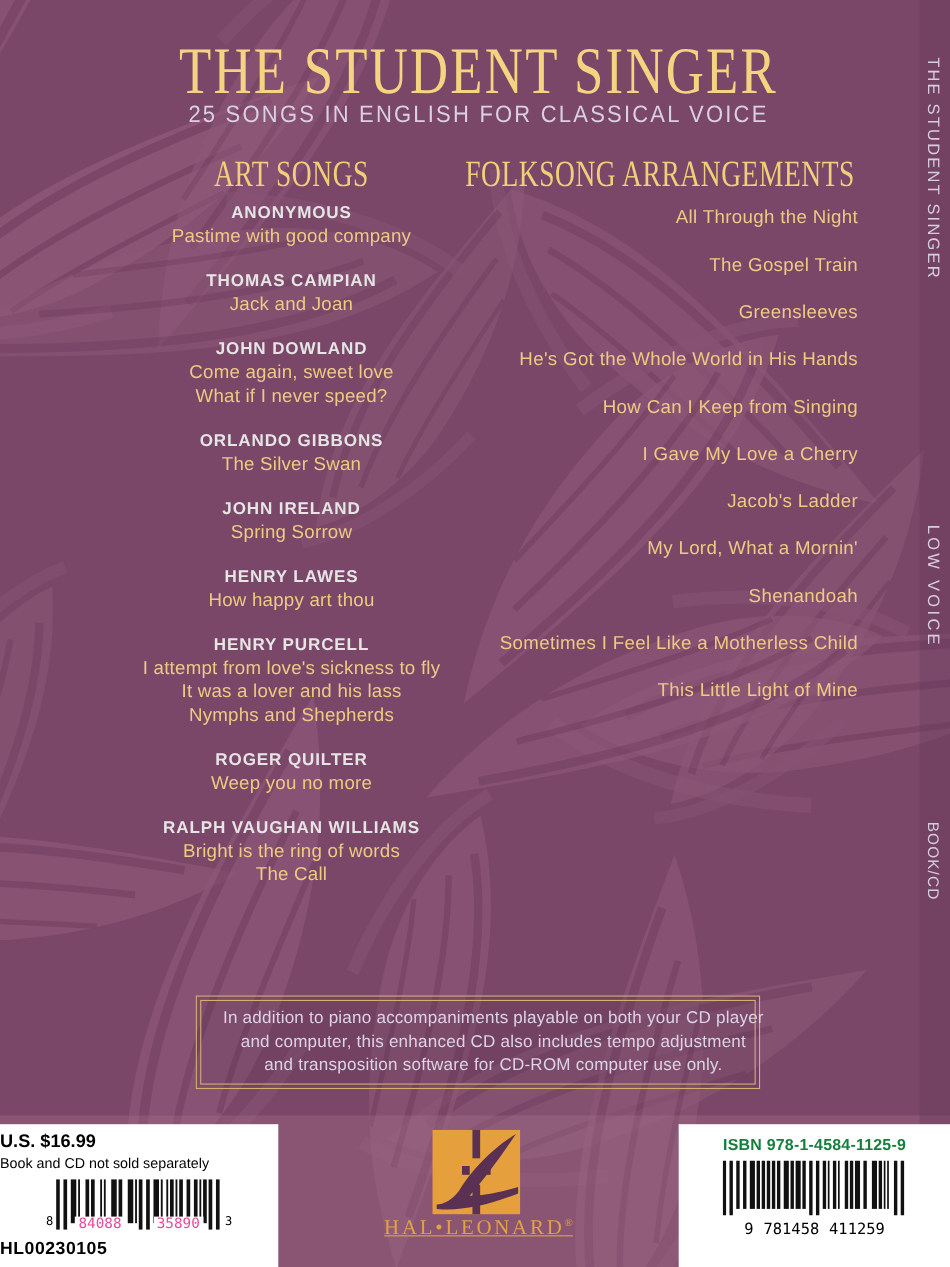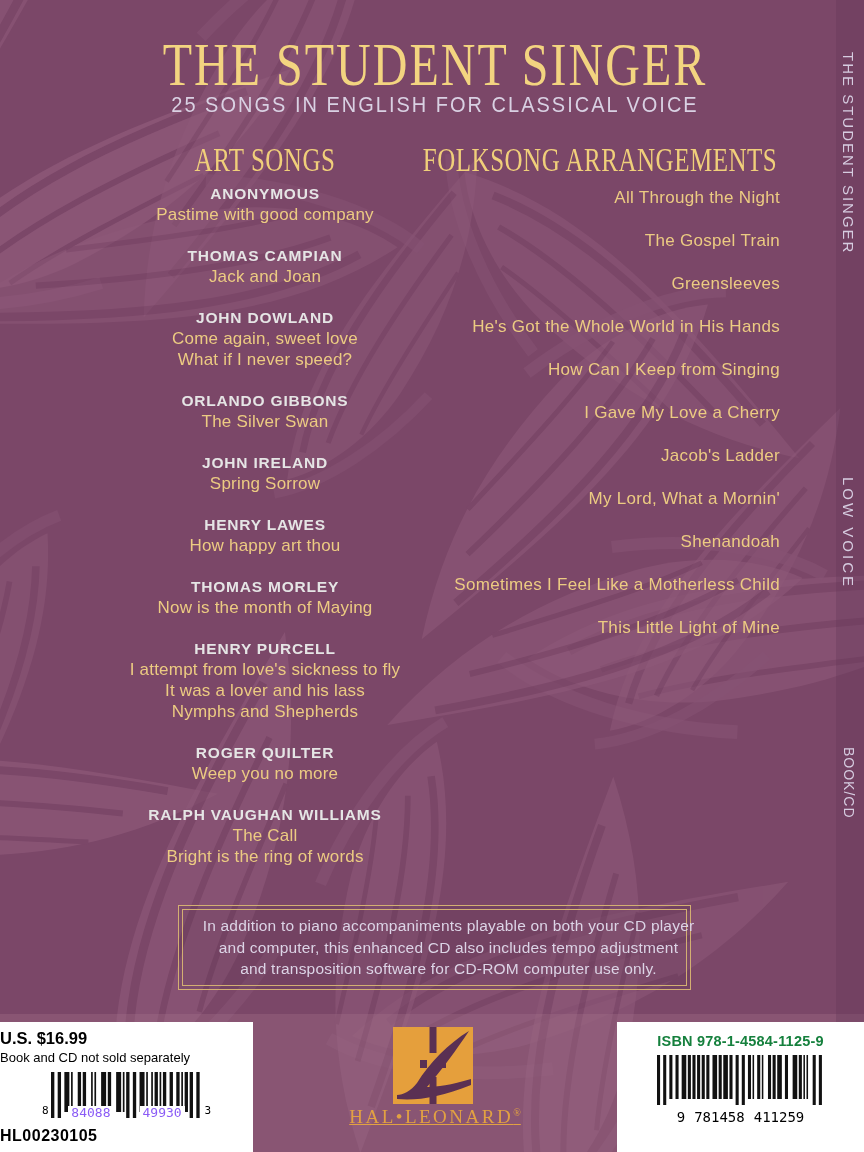--- a/index.html
+++ b/index.html
@@ -67,21 +67,21 @@
   }
 
   .white-box{background:#ffffff; z-index:3;}
   .price-box{left:0; top:1022px; width:253px; height:130px; }
   .price{font-weight:bold; font-size:16.5px; color:#000; margin-top:7px;}
   .price-note{font-size:13px; color:#000; margin-top:2px;}
   .upc-row{display:flex; justify-content:center; align-items:flex-end; margin-top:7px; gap:2px;}
   .upc-side{font-family:"DejaVu Sans Mono", monospace; font-size:11px; color:#000; padding-bottom:1px;}
   .upc-digits{display:flex; justify-content:center; gap:26px; margin-top:-12px;}
   .upc-digits span{
-    font-family:"DejaVu Sans Mono", monospace; font-size:13px; color:#8b5cf6;
+    font-family:"DejaVu Sans Mono", monospace; font-size:13px; color:#ec4899;
     background:#fff; padding:0 3px; line-height:13px;
   }
   .hl-number{font-weight:bold; font-size:16px; color:#000; margin-top:8px; letter-spacing:0.5px;}
 
   .isbn-box{left:617px; top:1022px; width:247px; height:130px; text-align:center;}
   .isbn-text{font-weight:bold; font-size:14.5px; color:#15803d; margin-top:11px; letter-spacing:0.2px;}
   .ean-digits{display:flex; justify-content:center; gap:9px; margin-top:1px;}
   .ean-digits span{font-family:"DejaVu Sans Mono", monospace; font-size:14px; color:#000; line-height:15px;}
 
   .logo-wrap{left:393px; top:1027px; width:80px; height:77px;}
@@ -157,37 +157,33 @@
       </div>
       <div class="entry">
         <div class="composer">JOHN IRELAND</div>
         <div class="song">Spring Sorrow</div>
       </div>
       <div class="entry">
         <div class="composer">HENRY LAWES</div>
         <div class="song">How happy art thou</div>
       </div>
       <div class="entry">
-        <div class="composer">THOMAS MORLEY</div>
-        <div class="song">Now is the month of Maying</div>
-      </div>
-      <div class="entry">
         <div class="composer">HENRY PURCELL</div>
         <div class="song">I attempt from love's sickness to fly</div>
         <div class="song">It was a lover and his lass</div>
         <div class="song">Nymphs and Shepherds</div>
       </div>
       <div class="entry">
         <div class="composer">ROGER QUILTER</div>
         <div class="song">Weep you no more</div>
       </div>
       <div class="entry">
         <div class="composer">RALPH VAUGHAN WILLIAMS</div>
+        <div class="song">Bright is the ring of words</div>
         <div class="song">The Call</div>
-        <div class="song">Bright is the ring of words</div>
       </div>
     </div>
   <div class="layer folk-list">
       <div class="folk-item">All Through the Night</div>
       <div class="folk-item">The Gospel Train</div>
       <div class="folk-item">Greensleeves</div>
       <div class="folk-item">He's Got the Whole World in His Hands</div>
       <div class="folk-item">How Can I Keep from Singing</div>
       <div class="folk-item">I Gave My Love a Cherry</div>
       <div class="folk-item">Jacob's Ladder</div>
@@ -239,21 +235,21 @@
           <rect x="75" y="0" width="2" height="40" fill="#111"></rect>
           <rect x="78" y="0" width="1" height="40" fill="#111"></rect>
           <rect x="80" y="0" width="2" height="40" fill="#111"></rect>
           <rect x="83" y="0" width="2" height="46" fill="#111"></rect>
           <rect x="87" y="0" width="2" height="46" fill="#111"></rect>
         </svg>
       <span class="upc-side">3</span>
     </div>
     <div class="upc-digits">
       <span>84088</span>
-      <span>49930</span>
+      <span>35890</span>
     </div>
     <div class="hl-number">HL00230105</div>
   </div>
 
   <svg class="layer logo-wrap" viewBox="0 0 80 77">
     <rect width="80" height="77" fill="#e59f3c"></rect>
     <path d="M76,4 C56,16 36,36 24,56 C18,64 10,68 4,68 L4,72 C24,74 48,70 78,58 L78,52 C58,58 44,60 34,60 C48,44 64,22 76,4 Z" fill="#5a3053"></path>
     <rect x="36.5" y="0" width="7" height="26" fill="#5a3053"></rect>
     <rect x="36.5" y="50" width="7" height="27" fill="#5a3053"></rect>
     <rect x="27" y="33" width="7" height="8" fill="#5a3053"></rect>

